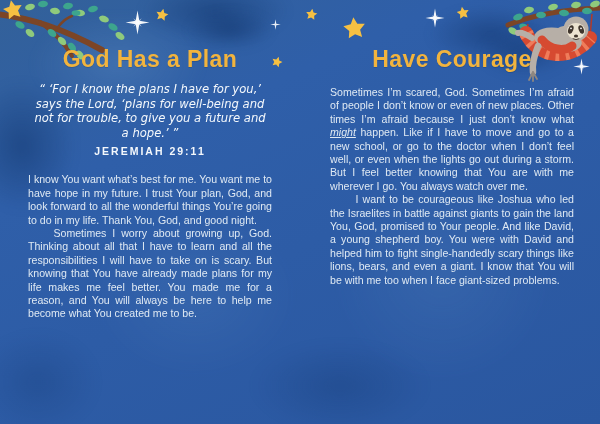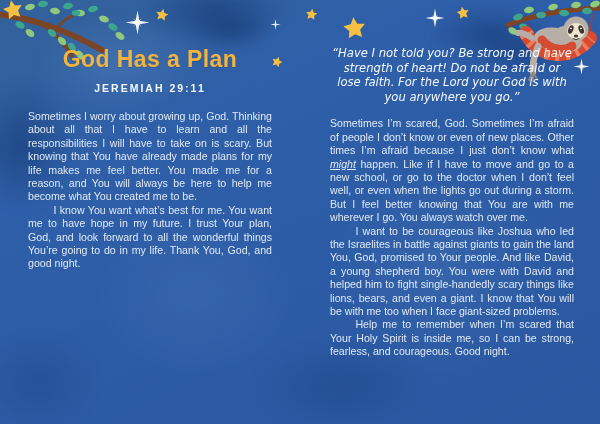--- a/index.html
+++ b/index.html
@@ -163,29 +163,29 @@
     <path d="M107,38.8 Q110,40.6 113,38.8" fill="none" style="stroke:var(--sloth-dark)" stroke-width=".9" stroke-linecap="round"></path>
   </svg>
 
   <svg class="decor" style="left:573px;top:58px;" width="17" height="17" viewBox="-11 -11 22 22">
       <polygon points="0,-10.5 1.6,-1.6 10.5,0 1.6,1.6 0,10.5 -1.6,1.6 -10.5,0 -1.6,-1.6" fill="#ffffff" opacity=".95"></polygon>
       <polygon points="0,-10.5 1.6,-1.6 10.5,0 1.6,1.6 0,10.5 -1.6,1.6 -10.5,0 -1.6,-1.6" fill="#ffffff" opacity=".5" transform="rotate(45) scale(.45)"></polygon>
     </svg>
 
   <div class="page left">
     <h1>God Has a Plan</h1>
+    <p class="quote">“ ‘For I know the plans I have for you,’ says the Lord, ‘plans for well-being and not for trouble, to give you a future and a hope.’ ”</p>
     <p class="ref">JEREMIAH 29:11</p>
     <div class="body-text">
+      <p>I know You want what’s best for me. You want me to have hope in my future. I trust Your plan, God, and look forward to all the wonderful things You’re going to do in my life. Thank You, God, and good night.</p>
       <p>Sometimes I worry about growing up, God. Thinking about all that I have to learn and all the responsibilities I will have to take on is scary. But knowing that You have already made plans for my life makes me feel better. You made me for a reason, and You will always be here to help me become what You created me to be.</p>
-      <p>I know You want what’s best for me. You want me to have hope in my future. I trust Your plan, God, and look forward to all the wonderful things You’re going to do in my life. Thank You, God, and good night.</p>
     </div>
   </div>
 
   <div class="page right">
-    <p class="quote">“Have I not told you? Be strong and have strength of heart! Do not be afraid or lose faith. For the Lord your God is with you anywhere you go.”</p>
+    <h1>Have Courage</h1>
     <div class="body-text">
       <p><span>Sometimes I’m scared, God. Sometimes I’m afraid of people I don’t know or even of new places. Other times I’m afraid because I just don’t know what </span><span class="ital">might</span><span> happen. Like if I have to move and go to a new school, or go to the doctor when I don’t feel well, or even when the lights go out during a storm. But I feel better knowing that You are with me wherever I go. You always watch over me.</span></p>
       <p>I want to be courageous like Joshua who led the Israelites in battle against giants to gain the land You, God, promised to Your people. And like David, a young shepherd boy. You were with David and helped him to fight single-handedly scary things like lions, bears, and even a giant. I know that You will be with me too when I face giant-sized problems.</p>
-      <p>Help me to remember when I’m scared that Your Holy Spirit is inside me, so I can be strong, fearless, and courageous. Good night.</p>
     </div>
   </div>
 
 </div>
 
 </body></html>

